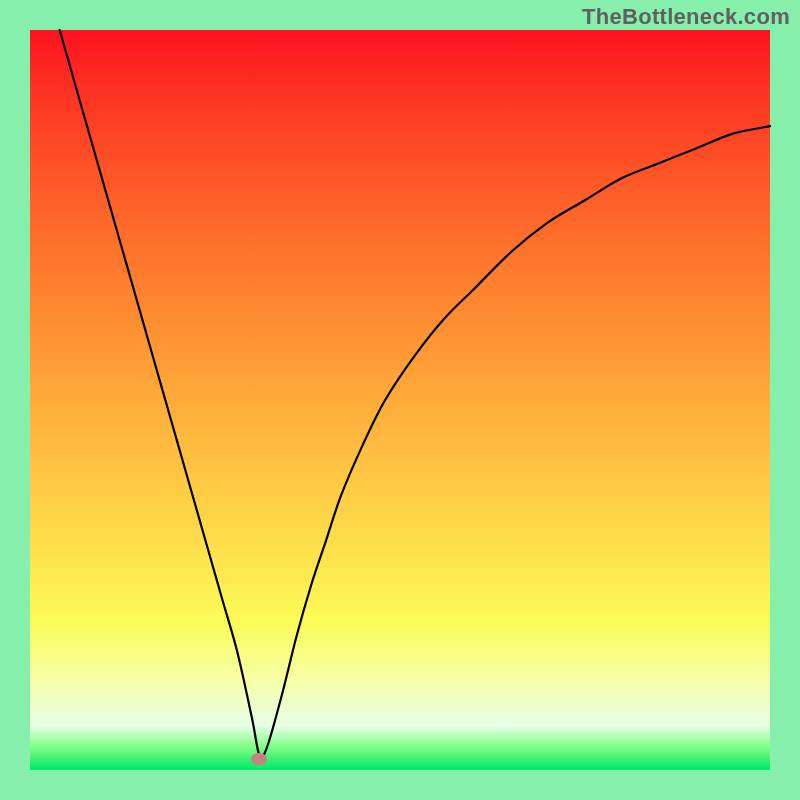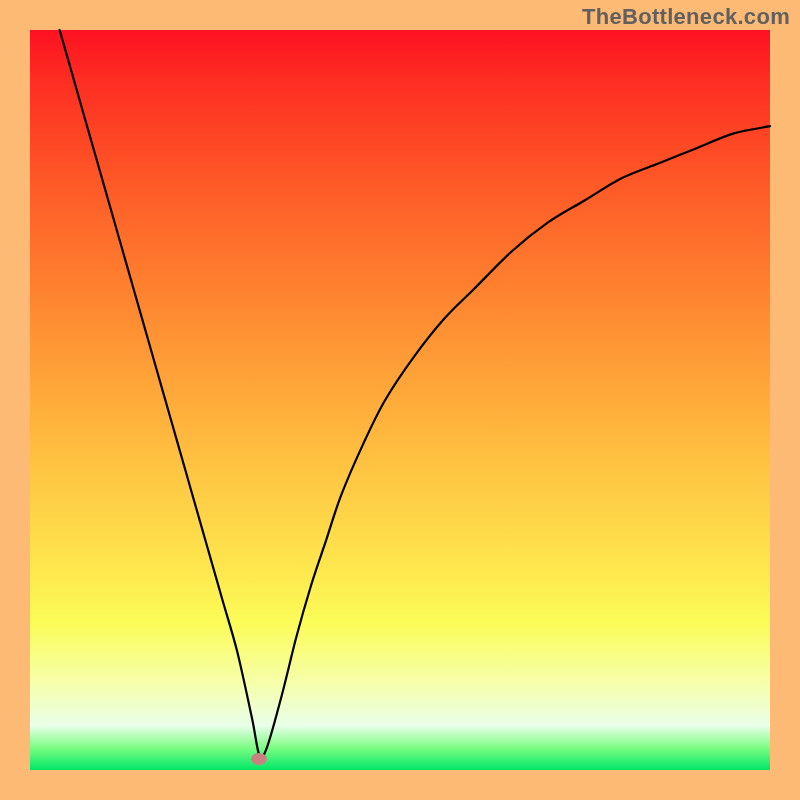--- a/index.html
+++ b/index.html
@@ -7,21 +7,21 @@
     padding: 0;
     width: 800px;
     height: 800px;
     background: #000;
     font-family: Arial, Helvetica, sans-serif;
   }
   .frame {
     position: relative;
     width: 800px;
     height: 800px;
-    background: #fdba74;
+    background: #86efac;
   }
   .watermark {
     position: absolute;
     top: 4px;
     right: 10px;
     color: #606060;
     font-size: 22px;
     font-weight: 600;
     letter-spacing: 0.3px;
   }

